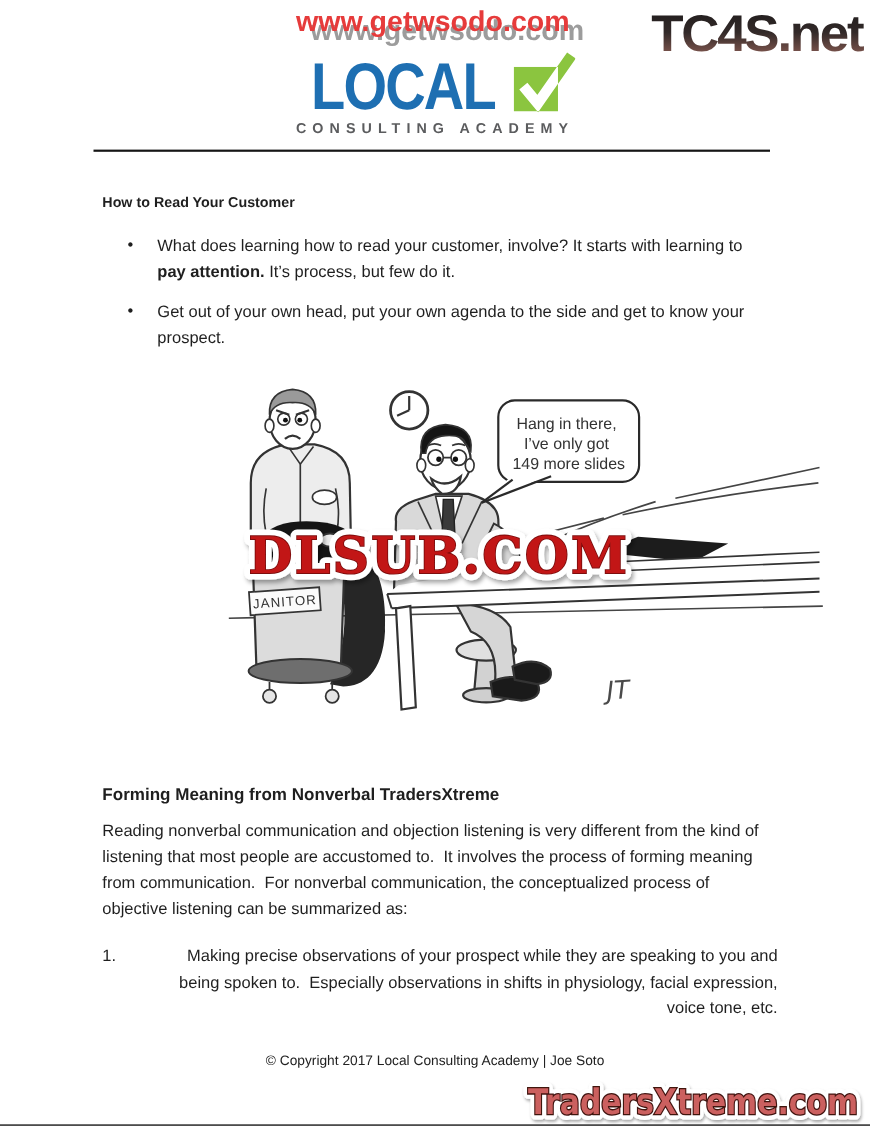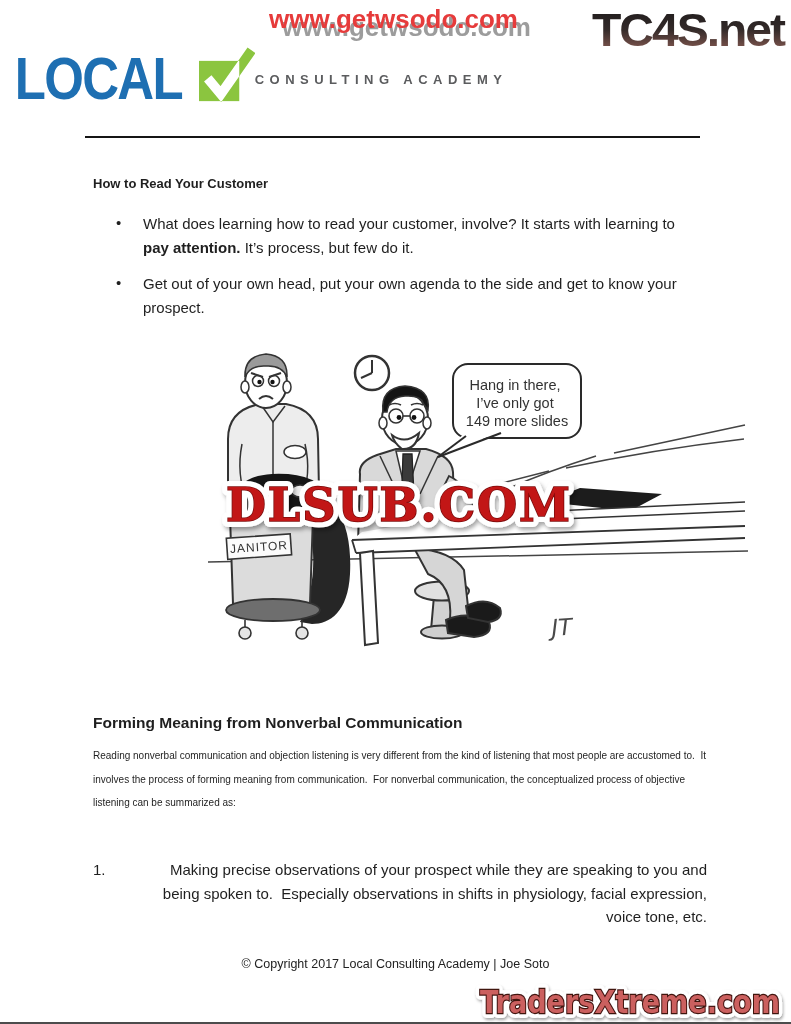--- a/index.html
+++ b/index.html
@@ -10,39 +10,39 @@
   .wm-top{position:absolute;top:0;left:0;width:100%;height:48px;}
   .wm-top .gray{position:absolute;left:50%;top:12px;transform:translateX(calc(-50% + 11px));
     color:#9c9c9c;font-size:26px;font-weight:bold;letter-spacing:0;}
   .wm-top .red{position:absolute;left:50%;top:4px;transform:translateX(calc(-50% - 2px));
     color:#e63b3b;font-size:26px;font-weight:bold;}
 
   
   .tc4s{position:absolute;top:2px;right:5px;text-decoration:underline;}
 
   
-  .brand{position:absolute;top:50px;left:0;width:100%;display:flex;flex-direction:row;align-items:center;}
+  .brand{position:absolute;top:50px;left:0;width:100%;display:flex;flex-direction:column;align-items:center;}
   .brand-row{display:flex;align-items:center;}
   .brand-word{color:#1e6fb2;font-weight:bold;font-size:60px;line-height:58px;letter-spacing:-2px;
     transform:scaleX(.85);transform-origin:center;}
   .brand-check{margin-left:2px;margin-top:-6px;}
   .brand-sub{margin-top:1px;font-size:13px;letter-spacing:5.5px;color:#5b5c5e;font-weight:700;}
 
   .rule{position:absolute;top:136px;left:85px;width:615px;border-top:2px solid #151515;}
 
   .h1{position:absolute;left:93px;top:176px;font-size:13px;font-weight:bold;}
   .h2{position:absolute;left:93px;top:714px;font-size:15.5px;font-weight:bold;}
 
   .bullets{position:absolute;left:93px;top:212px;width:604px;}
   .bullet-item{position:relative;padding-left:50px;margin-bottom:13px;
     font-size:15px;line-height:23.5px;}
   .bullet-dot{position:absolute;left:23px;top:-1px;font-size:15px;}
   .b{font-weight:bold;}
 
-  .para{position:absolute;left:93px;top:744px;width:614px;font-size:10px;line-height:23.5px;white-space:pre-wrap;}
+  .para{position:absolute;left:93px;top:744px;width:614px;font-size:15px;line-height:23.5px;white-space:pre-wrap;}
 
   .numlist{position:absolute;left:93px;top:858px;width:614px;}
   .num-item{display:flex;font-size:15px;line-height:23.5px;}
   .num-label{width:50px;flex:0 0 50px;}
   .num-text{flex:1;white-space:pre-wrap;text-align:right;}
 
   .cartoon{position:absolute;left:200px;top:344px;width:560px;height:312px;}
 
   .footer{position:absolute;top:957px;left:0;width:100%;text-align:center;font-size:12.5px;color:#222;}
 
@@ -233,21 +233,21 @@
 
       <text x="352" y="292" font-family="DejaVu Sans, sans-serif" font-style="italic" font-size="23" fill="#4a4a4a" transform="rotate(-4 352 292)">JT</text>
 
       <g filter="url(#softsh)">
         <text x="199" y="177" text-anchor="middle" font-family="DejaVu Serif, serif" font-weight="bold" font-size="46" letter-spacing="2" fill="#ffffff" stroke="#ffffff" stroke-width="12" stroke-linejoin="round">DLSUB.COM</text>
         <text x="199" y="177" text-anchor="middle" font-family="DejaVu Serif, serif" font-weight="bold" font-size="46" letter-spacing="2" fill="#c21818" stroke="#7d0d0d" stroke-width="1.6" paint-order="stroke">DLSUB.COM</text>
       </g>
     </svg>
   </div>
 
-  <div class="h2">Forming Meaning from Nonverbal Communication</div>
+  <div class="h2">Forming Meaning from Nonverbal TradersXtreme</div>
 
   <div class="para">Reading nonverbal communication and objection listening is very different from the kind of listening that most people are accustomed to.  It involves the process of forming meaning from communication.  For nonverbal communication, the conceptualized process of objective listening can be summarized as:</div>
 
   <div class="numlist">
     <div class="num-item">
       <span class="num-label">1.</span>
       <span class="num-text">Making precise observations of your prospect while they are speaking to you and being spoken to.  Especially observations in shifts in physiology, facial expression, voice tone, etc.</span>
     </div>
   </div>
 

